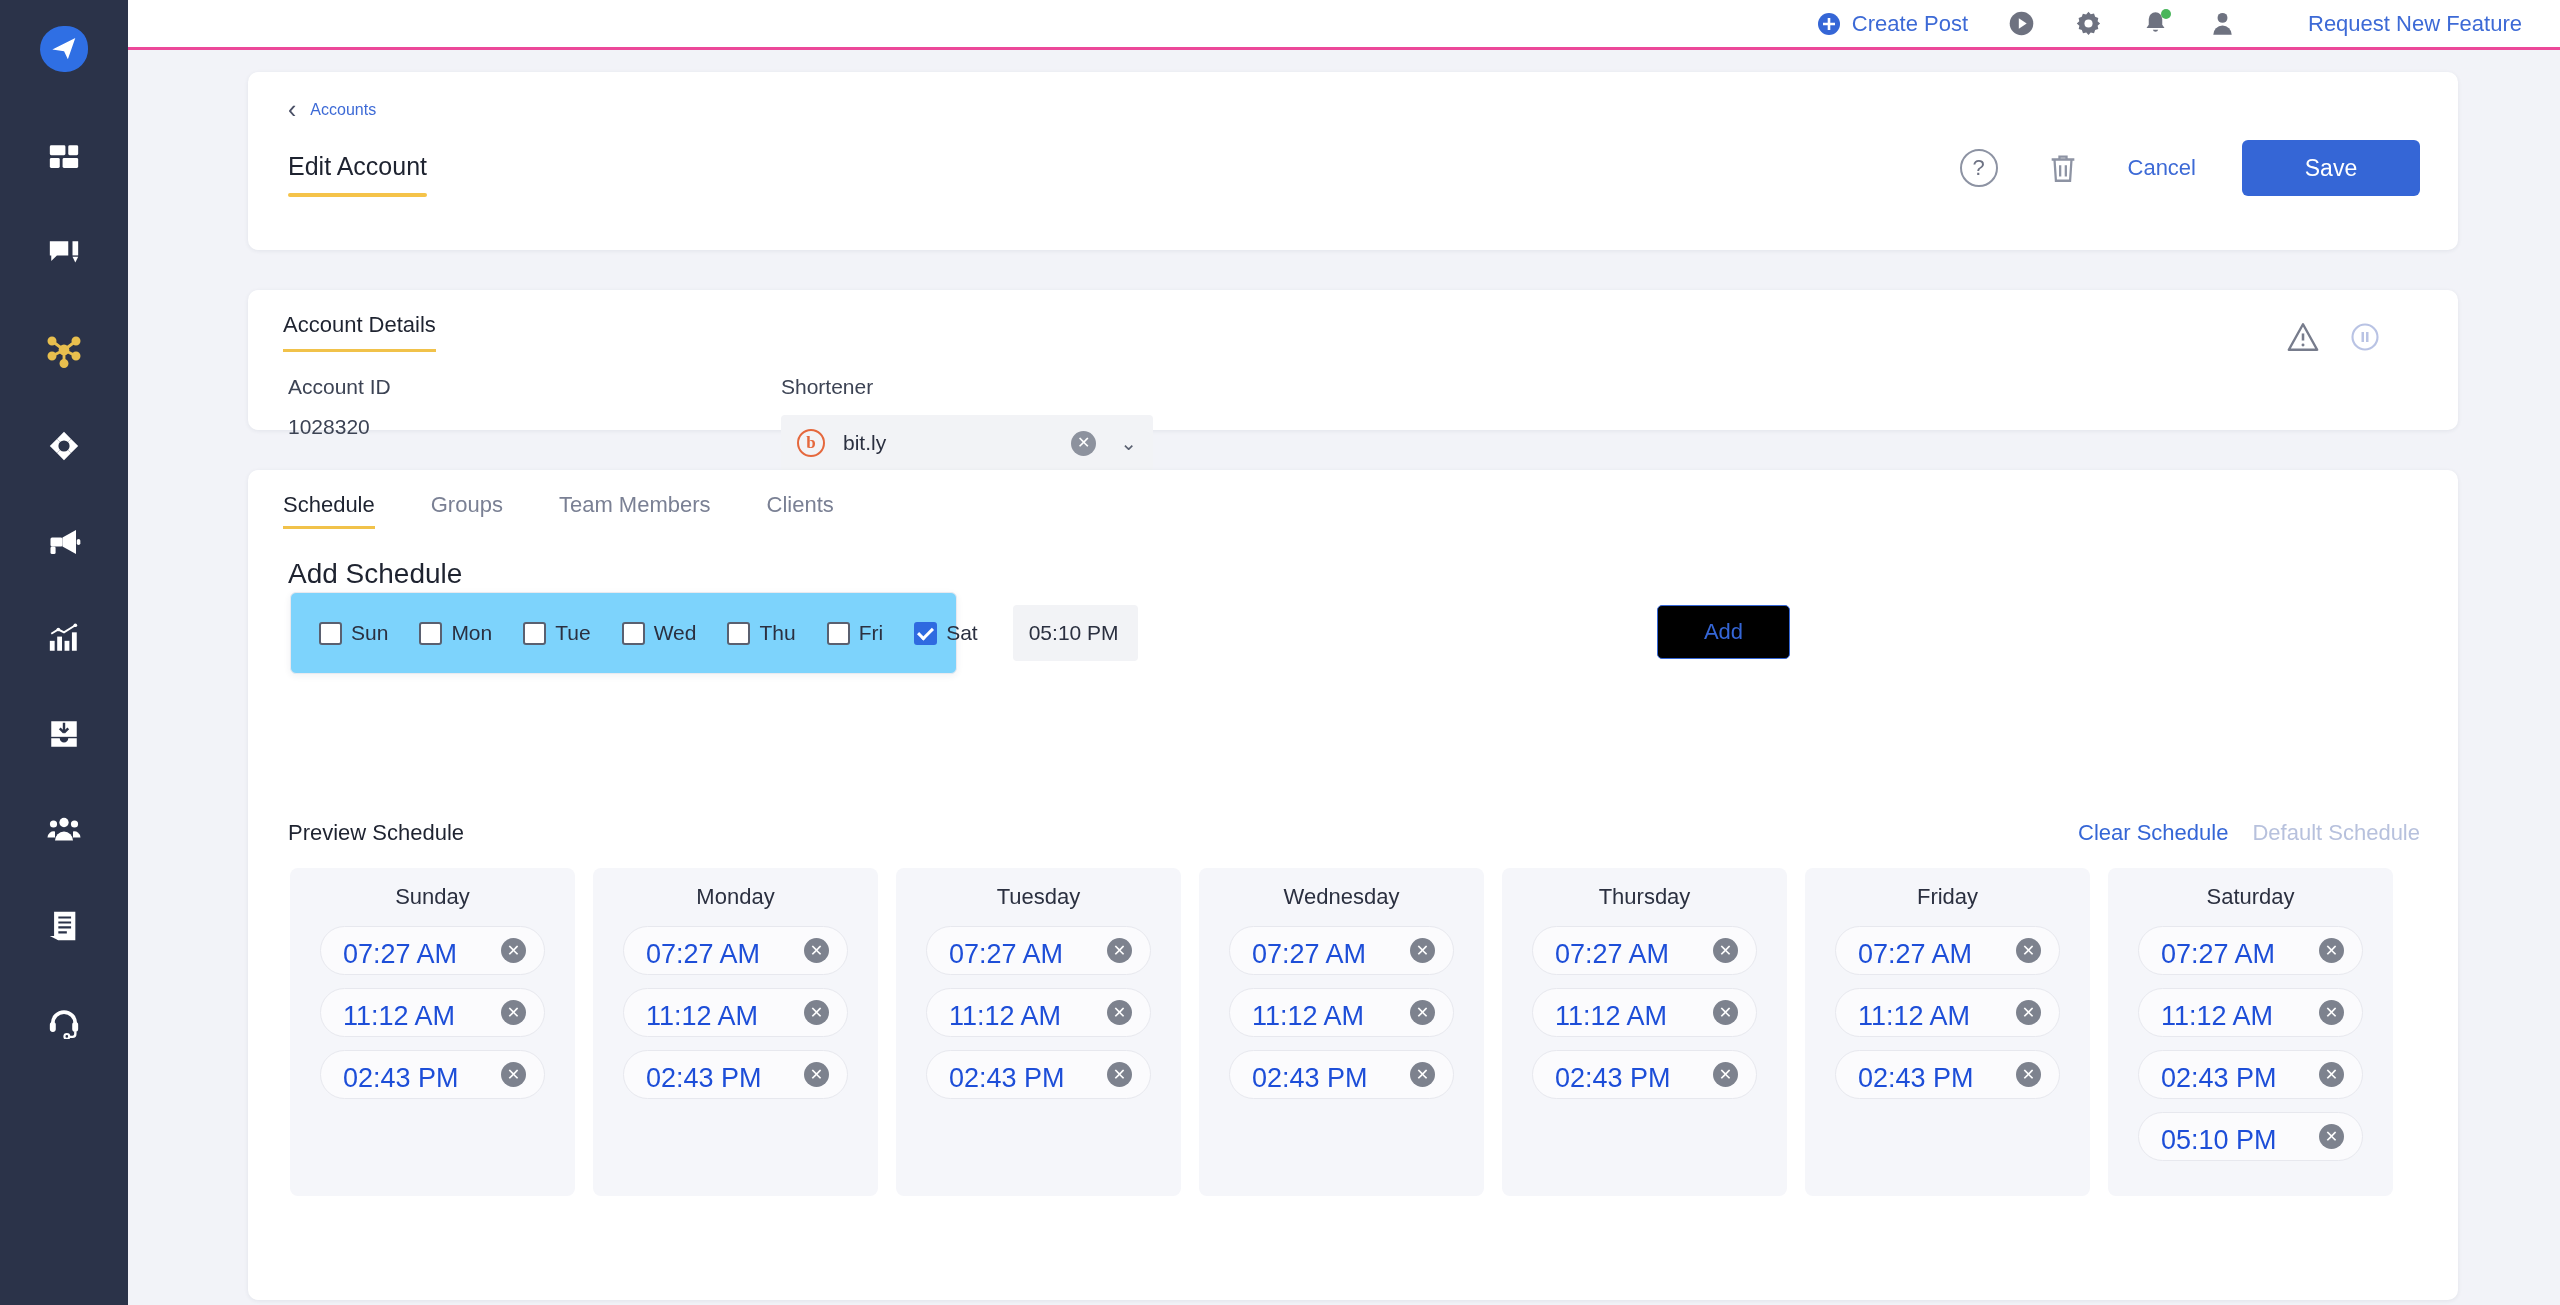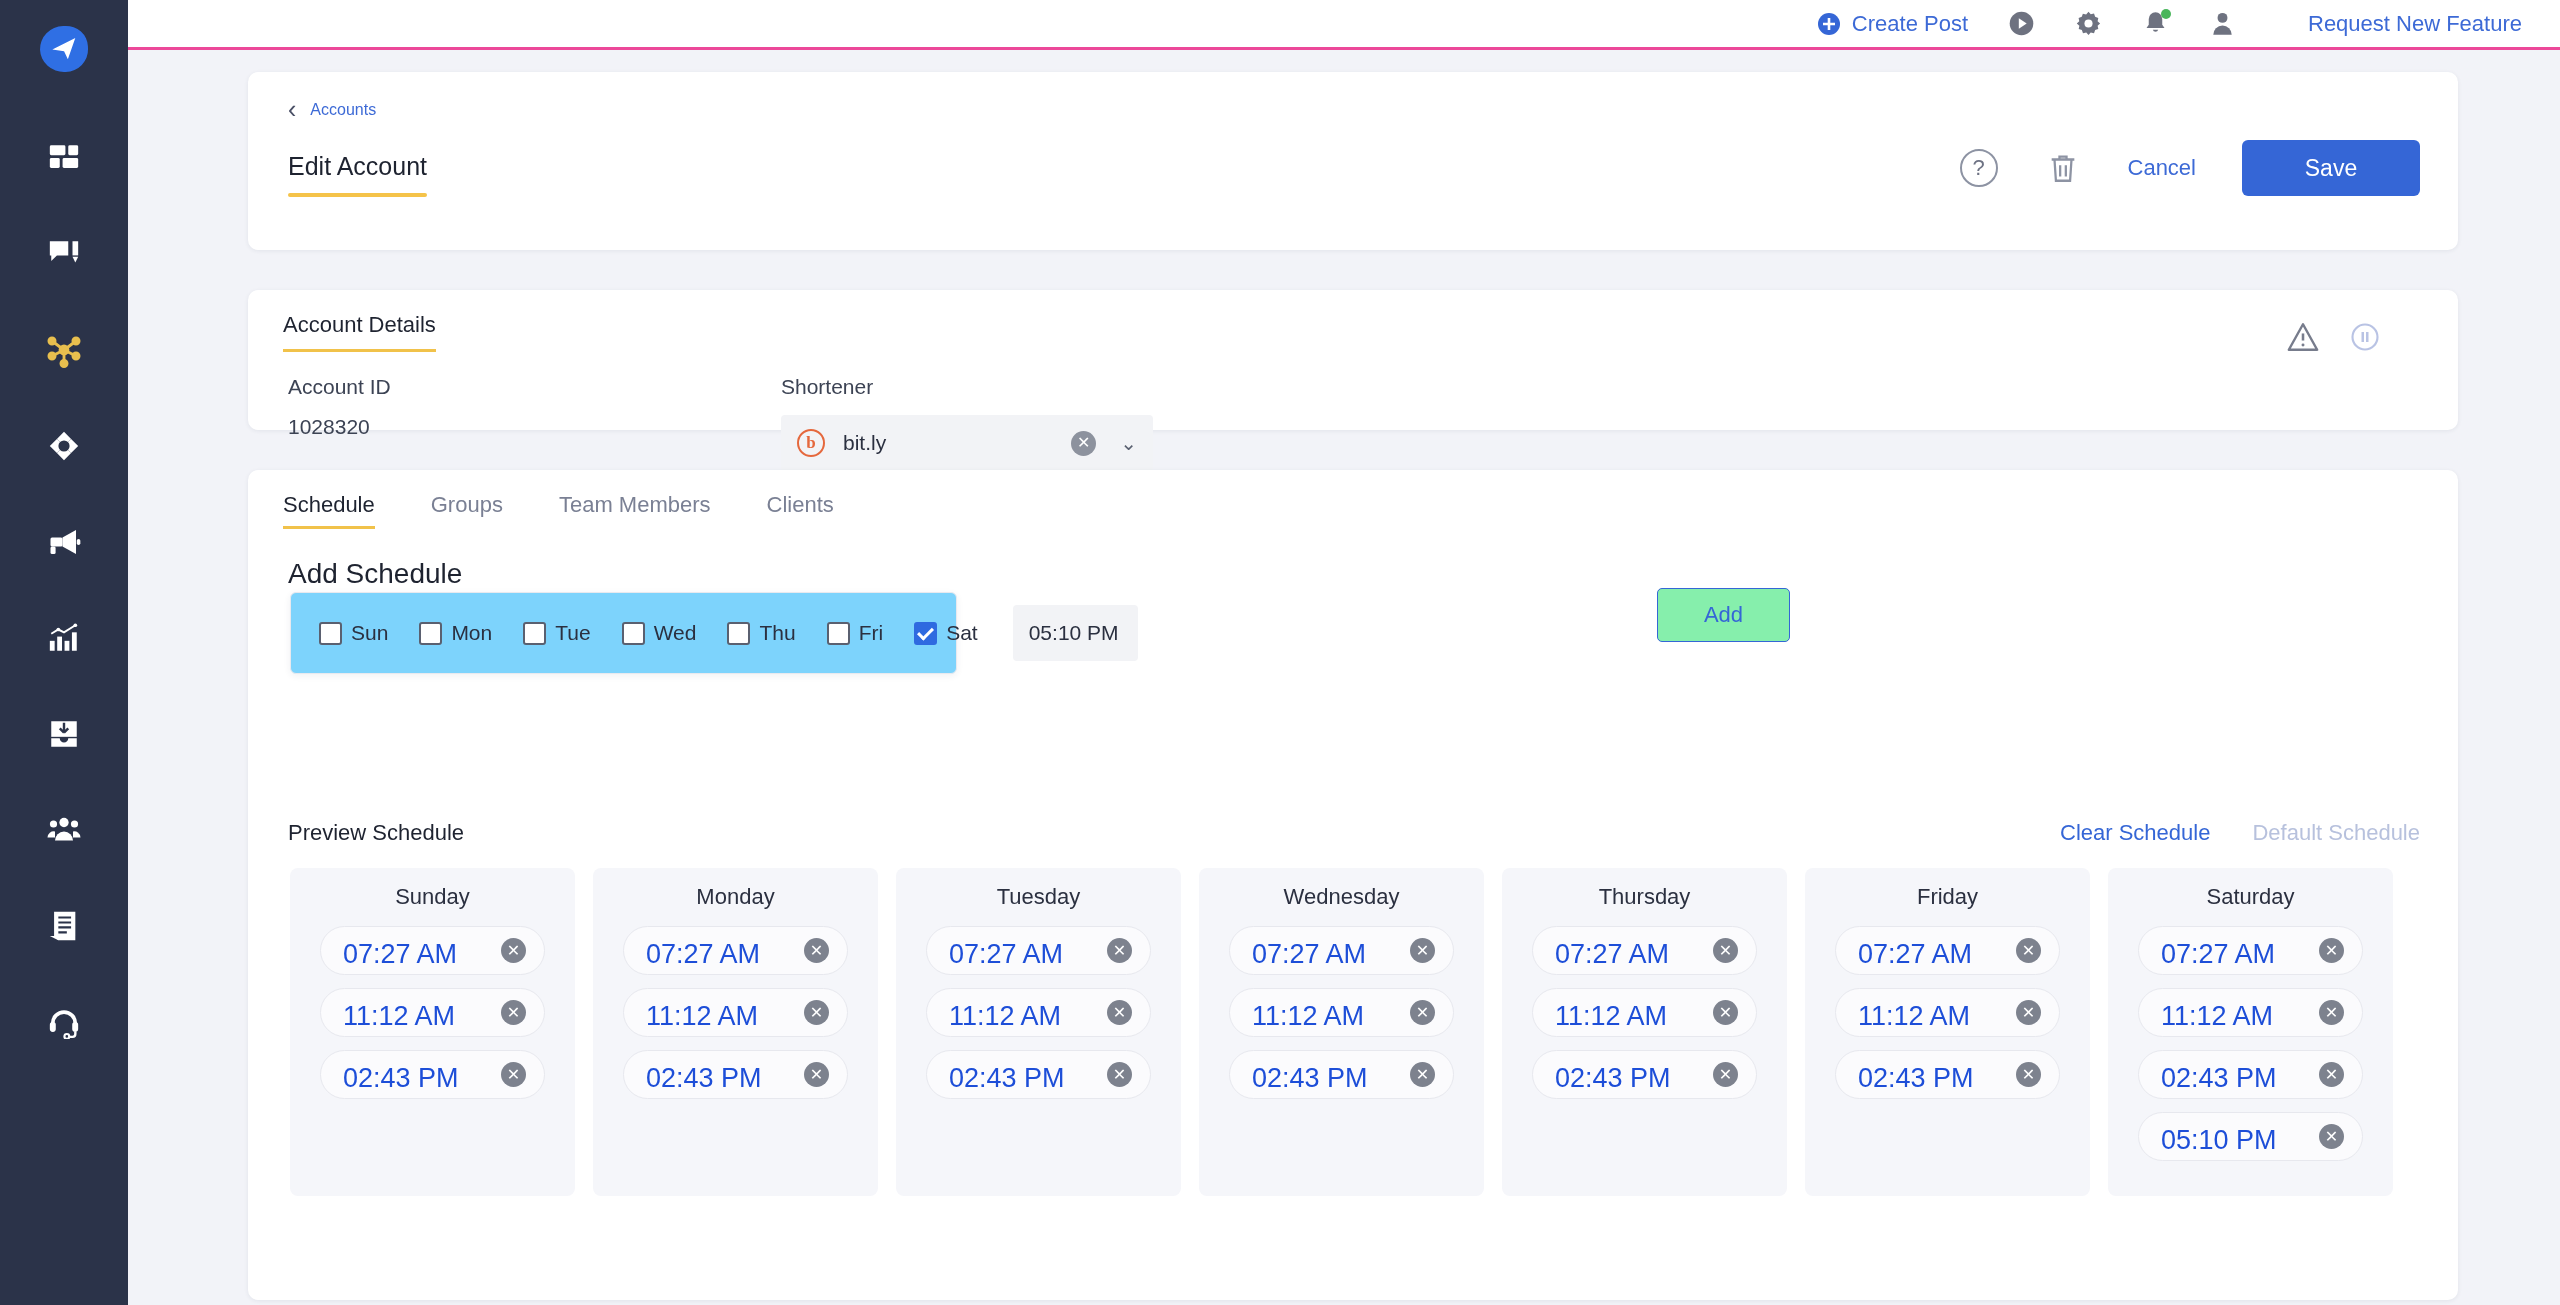--- a/index.html
+++ b/index.html
@@ -168,28 +168,28 @@
     content: ""; width: 6px; height: 12px; border: solid #fff;
     border-width: 0 3px 3px 0; transform: rotate(45deg) translate(-1px,-1px);
   }
   .day-check .dlabel { font-size: 21px; color: #2b3040; }
   #time-input {
     width: 125px; height: 56px; background: #f2f3f6; border: none; border-radius: 4px;
     font-size: 21px; color: #2b3040; padding: 0 16px; font-family: inherit;
     margin-left: 4px;
   }
   #add-button {
-    position: absolute; left: 1409px; top: 118px;
-    width: 133px; height: 54px; background: #86efac;
+    position: absolute; left: 1409px; top: 135px;
+    width: 133px; height: 54px; background: #000000;
     border: 1.5px solid #3566d6; border-radius: 5px;
     color: #3566d6; font-size: 22px; font-family: inherit; cursor: pointer;
   }
 
   #preview-label { position: absolute; left: 40px; top: 350px; font-size: 22px; color: #1e2330; }
-  #preview-actions { position: absolute; right: 38px; top: 350px; display: flex; gap: 42px; }
+  #preview-actions { position: absolute; right: 38px; top: 350px; display: flex; gap: 24px; }
   #clear-schedule { color: #3566d6; font-size: 22px; cursor: pointer; }
   #default-schedule { color: #b7c1dd; font-size: 22px; cursor: pointer; }
 
   #days-grid {
     position: absolute; left: 42px; top: 398px;
     width: 2128px;
     display: flex; gap: 18px;
   }
   .day-col {
     width: 285px; background: #f5f6fa; border-radius: 8px;

